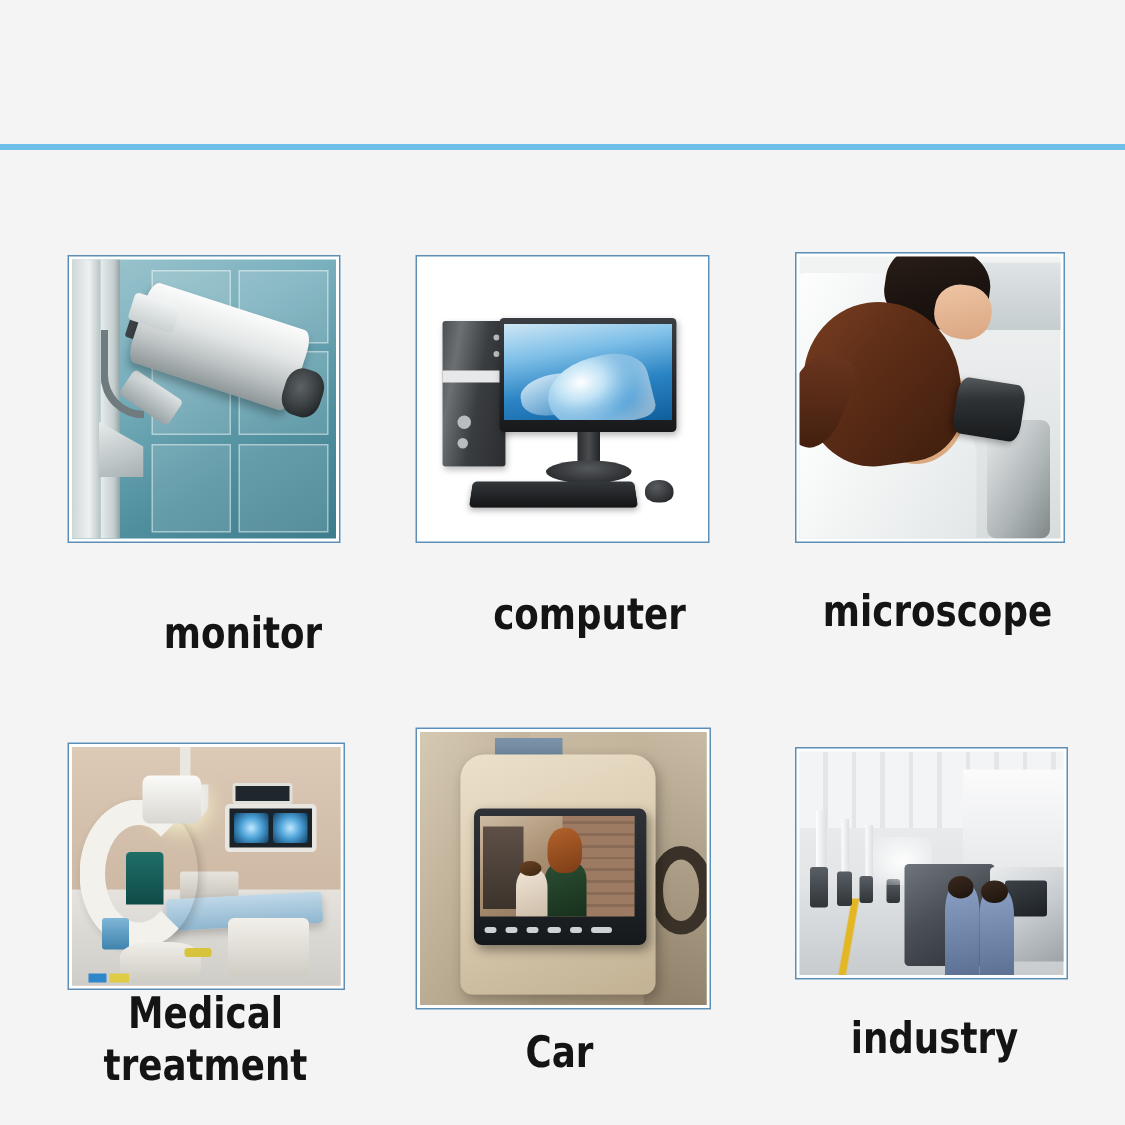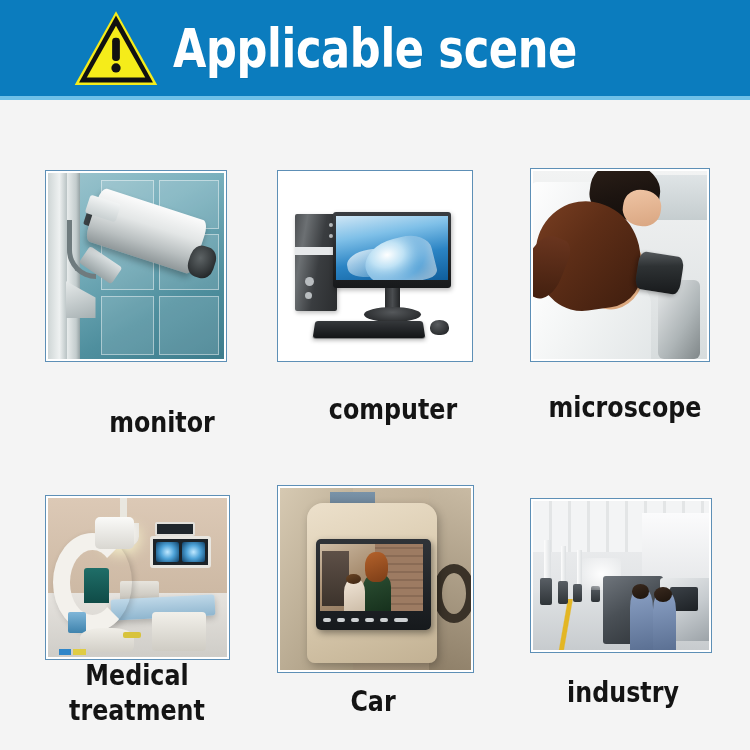--- a/index.html
+++ b/index.html
@@ -323,30 +323,20 @@
   .ind-w2-head { position:absolute; left:69%; top:58%; width:10%; height:10%;
     background: linear-gradient(160deg,#3a2a1f,#1d140d); border-radius:50%; }
   .ind-col { position:absolute; background: linear-gradient(90deg,#fdfdfd,#dcdfe1); }
   .ind-eq { position:absolute; background: linear-gradient(180deg,#595f65,#2f3438); border-radius:2px; }
 </style>
 </head>
 <body>
 
 <div id="page">
 
-  <div class="header">
-    <svg class="warn-icon" viewBox="0 0 100 92">
-      <path d="M50 2 L98 88 L2 88 Z" fill="#f5ec1a"></path>
-      <path d="M50 7 L93 85 L7 85 Z" fill="#111111"></path>
-      <path d="M50 19 L84 79 L16 79 Z" fill="#f5ec1a"></path>
-      <rect x="45.5" y="33" width="9" height="27" rx="4" fill="#111111"></rect>
-      <circle cx="50" cy="68" r="5.4" fill="#111111"></circle>
-    </svg>
-    <div class="header-title">Applicable scene</div>
-  </div>
   <div class="header-underline"></div>
 
   <div class="grid">
 
     <div class="cell">
       <div class="photo-frame" style="left:45px; top:70px; width:182px; height:192px;">
         <div class="photo p-cam">
           <div class="cam-win" style="left:30%; top:4%;  width:30%; height:26%;"></div>
           <div class="cam-win" style="left:63%; top:4%;  width:34%; height:26%;"></div>
           <div class="cam-win" style="left:30%; top:33%; width:30%; height:30%;"></div>

